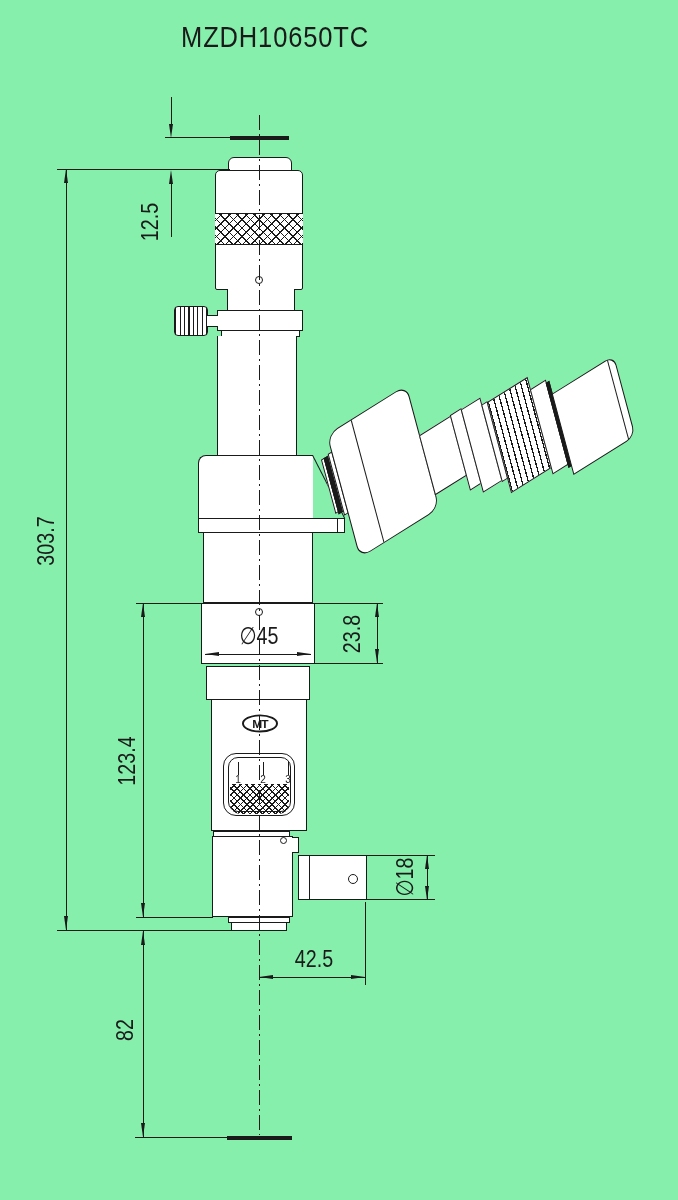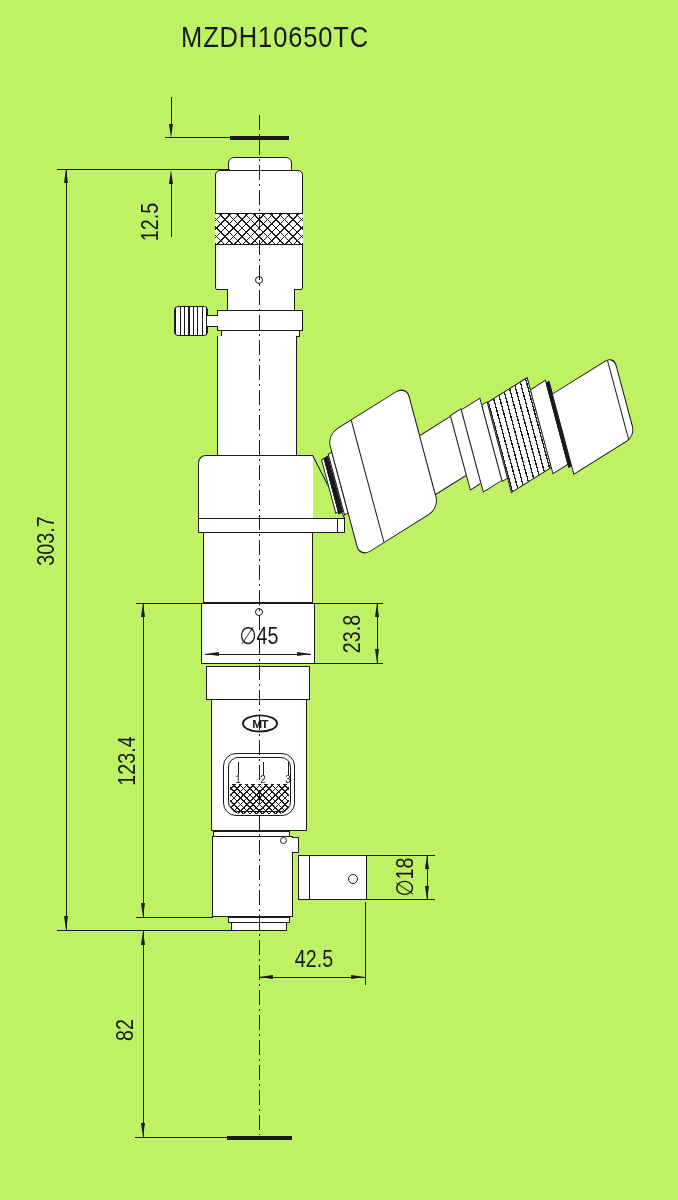--- a/index.html
+++ b/index.html
@@ -1,16 +1,16 @@
 <!DOCTYPE html>
 <html><head>
 <meta charset="utf-8">
 <style>
   html,body{margin:0;padding:0;background:#fff;}
-  #sheet{position:relative;width:678px;height:1200px;background:#bef264;overflow:hidden;
+  #sheet{position:relative;width:678px;height:1200px;background:#86efac;overflow:hidden;
          font-family:"Liberation Sans",sans-serif;color:#1a1a1a;}
   .ln{position:absolute;background:#1a1a1a;}
   .part{position:absolute;background:#fff;border:1px solid #1a1a1a;box-sizing:border-box;}
   .circ{border-radius:50%;}
   .arr{position:absolute;width:0;height:0;}
   .arr.up{border-left:2.5px solid transparent;border-right:2.5px solid transparent;border-bottom:14px solid #1a1a1a;}
   .arr.dn{border-left:2.5px solid transparent;border-right:2.5px solid transparent;border-top:14px solid #1a1a1a;}
   .arr.lf{border-top:2.5px solid transparent;border-bottom:2.5px solid transparent;border-right:14px solid #1a1a1a;}
   .arr.rt{border-top:2.5px solid transparent;border-bottom:2.5px solid transparent;border-left:14px solid #1a1a1a;}
   .dimtext{position:absolute;font-size:24px;white-space:nowrap;color:#1a1a1a;}

